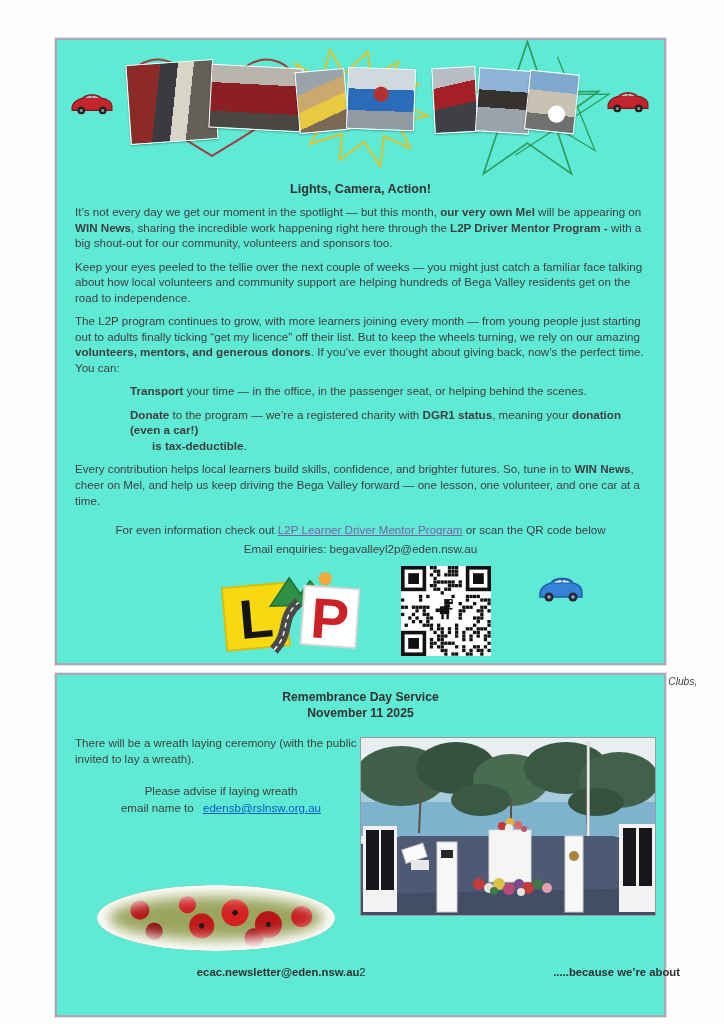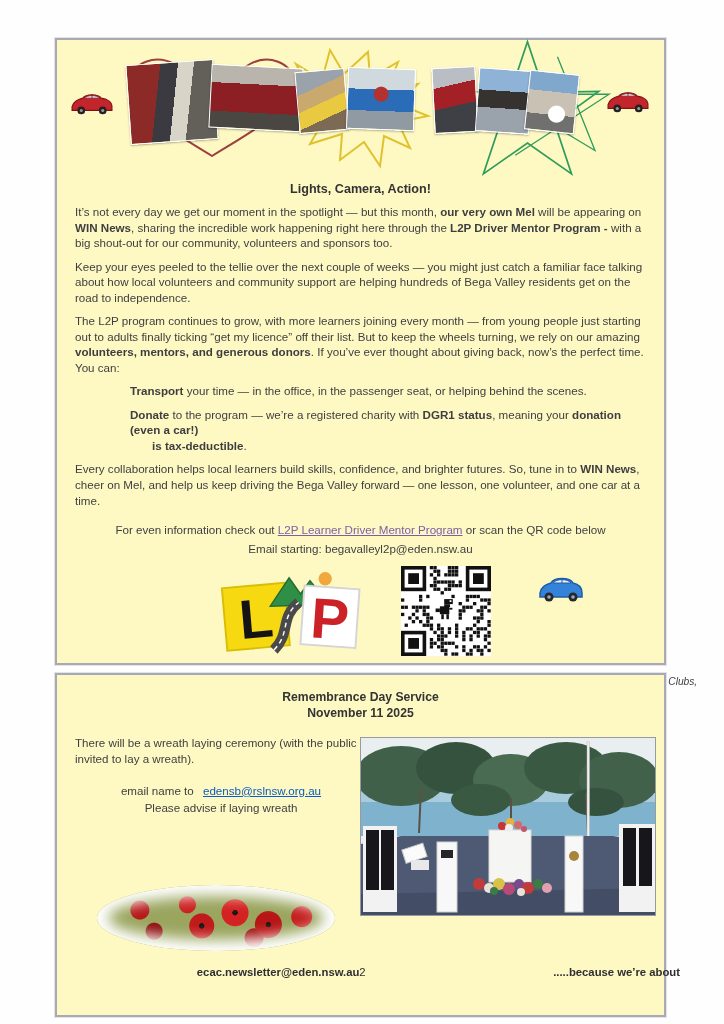--- a/index.html
+++ b/index.html
@@ -1,18 +1,18 @@
 <!DOCTYPE html>
 <html><head>
 <meta charset="utf-8">
 <style>
   html,body{margin:0;padding:0;background:#fff;}
   .page{position:relative;width:724px;height:1024px;background:#fefefe;overflow:hidden;
         font-family:"Liberation Sans",sans-serif;color:#3e3e40;}
-  .box{position:absolute;left:55px;width:611px;border:2px solid #a7a9b3;background:#fef9c3;
+  .box{position:absolute;left:55px;width:611px;border:2px solid #a7a9b3;background:#5eead4;
        box-sizing:border-box;box-shadow:0 0 0 1px #e2e3e8;}
   .box1{top:38px;height:627px;}
   .box2{top:673px;height:344px;}
 
   
   .collage{position:relative;height:128px;margin-top:2px;}
   .collage svg{position:absolute;}
   .ph{position:absolute;box-shadow:0 1px 2px rgba(0,0,0,.3);border:1px solid #fff;}
   .ph1{left:71px;top:20px;width:86px;height:78px;transform:rotate(-4deg);
        background:linear-gradient(100deg,#8c2a28 0 34%,#3a3a40 34% 52%,#d8d4c8 52% 68%,#63605a 68%);}
@@ -147,25 +147,25 @@
       <p><span>It’s not every day we get our moment in the spotlight — but this month, </span><span class="b">our very own Mel</span><span> will be appearing on </span><span class="b">WIN News</span><span>, sharing the incredible work happening right here through the </span><span class="b">L2P Driver Mentor Program -</span><span> with a big shout-out for our community, volunteers and sponsors too.</span></p>
 
       <p>Keep your eyes peeled to the tellie over the next couple of weeks — you might just catch a familiar face talking about how local volunteers and community support are helping hundreds of Bega Valley residents get on the road to independence.</p>
 
       <p><span>The L2P program continues to grow, with more learners joining every month — from young people just starting out to adults finally ticking “get my licence” off their list. But to keep the wheels turning, we rely on our amazing </span><span class="b">volunteers, mentors, and generous donors</span><span>. If you’ve ever thought about giving back, now’s the perfect time. You can:</span></p>
 
       <p class="indent1"><span class="b">Transport</span><span> your time — in the office, in the passenger seat, or helping behind the scenes.</span></p>
 
       <p class="indent1"><span class="b">Donate</span><span> to the program — we’re a registered charity with </span><span class="b">DGR1 status</span><span>, meaning your </span><span class="b">donation (even a car!)</span><span class="l2"><span class="b">is tax-deductible</span><span>.</span></span></p>
 
-      <p><span>Every collaboration helps local learners build skills, confidence, and brighter futures. So, tune in to </span><span class="b">WIN News</span><span>, cheer on Mel, and help us keep driving the Bega Valley forward — one lesson, one volunteer, and one car at a time.</span></p>
+      <p><span>Every contribution helps local learners build skills, confidence, and brighter futures. So, tune in to </span><span class="b">WIN News</span><span>, cheer on Mel, and help us keep driving the Bega Valley forward — one lesson, one volunteer, and one car at a time.</span></p>
 
       <div class="center info"><span>For even information check out </span><a class="plink">L2P Learner Driver Mentor Program</a><span>  or scan the QR code below</span></div>
 
-      <div class="center emailline">Email starting:  begavalleyl2p@eden.nsw.au</div>
+      <div class="center emailline">Email enquiries:  begavalleyl2p@eden.nsw.au</div>
 
       <div class="logos">
         <svg class="l2p-logo" width="152" height="96" viewBox="0 0 160 100">
           <g transform="rotate(-5 43 55)">
             <rect x="10" y="22" width="66" height="66" fill="#f7d912" stroke="#d9bd04" stroke-width="2"></rect>
             <text x="43" y="77" font-size="58" font-weight="bold" fill="#141414" text-anchor="middle" font-family="Liberation Sans,sans-serif">L</text>
           </g>
           <circle cx="116" cy="15" r="7" fill="#f0a73c"></circle>
           <path d="M58,44 L78,14 L90,31 L100,17 L120,42 Z" fill="#2f8f47" stroke="#1e6e33" stroke-width="1.5"></path>
           <path d="M62,90 C80,72 68,56 88,40" stroke="#4a4a4a" stroke-width="11" fill="none"></path>
@@ -378,22 +378,22 @@
 
   <section class="box box2">
     <h2 class="title2">
       <span>Remembrance Day Service</span>
       <span>November 11 2025</span>
     </h2>
 
     <div class="rem-left">
       <p>There will be a wreath laying ceremony  (with the public invited to lay a wreath).</p>
       <div class="advise">
+        <div>Please advise if laying wreath</div>
         <div><span>email name to </span><a class="blink">edensb@rslnsw.org.au</a></div>
-        <div>Please advise if laying wreath</div>
       </div>
     </div>
 
     <div class="poppies"></div>
 
     <div class="memorial">
       <svg width="294" height="177" viewBox="0 0 294 177" preserveAspectRatio="none">
         <rect width="294" height="177" fill="#e9eef1"></rect>
         <rect y="52" width="294" height="46" fill="#7fb2cd"></rect>
         <rect y="52" width="294" height="12" fill="#a8ccdd"></rect>

